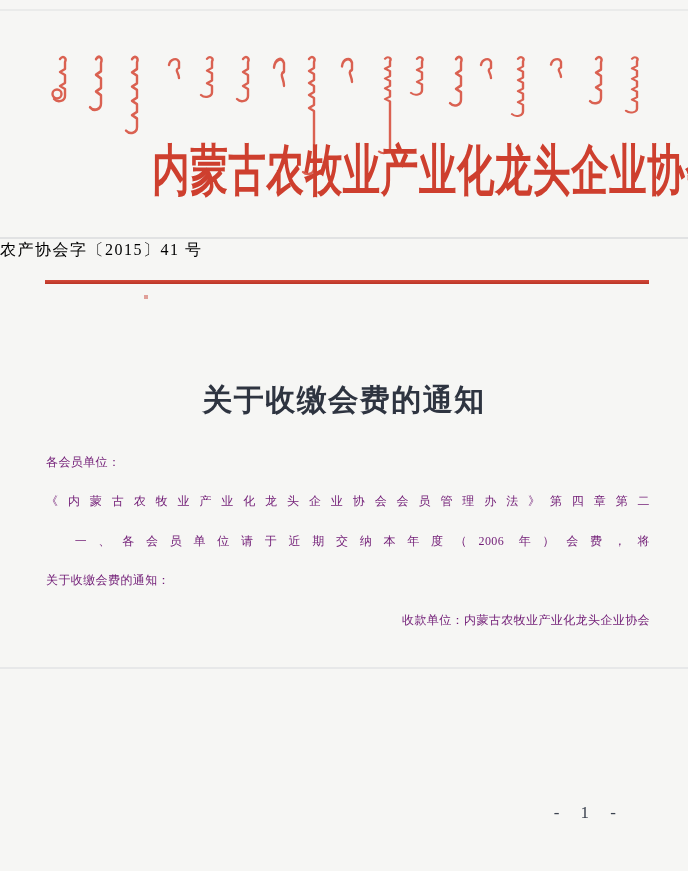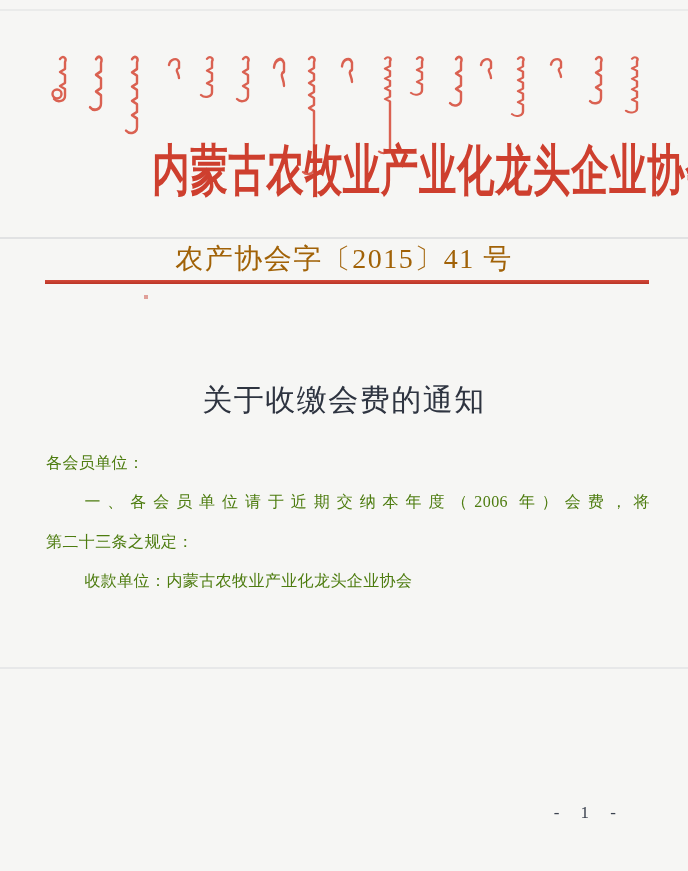--- a/index.html
+++ b/index.html
@@ -70,63 +70,63 @@
     transform: scaleX(0.68);
     transform-origin: 50% 50%;
     letter-spacing: 1px;
   }
   
   .doc-number {
     position: absolute;
     top: 240px;
     left: 0;
     width: 100%;
-    text-align: center;
-    font-size: 28px;
+    text-align: left;
+    font-size: 16px;
     letter-spacing: 1.5px;
-    color: #a16207;
+    color: #000000;
   }
   
   .red-rule {
     position: absolute;
     top: 280px;
     left: 45px;
     width: 604px;
     height: 4px;
     background: linear-gradient(#d4493a, #b93526);
   }
   
   .notice-title {
     position: absolute;
     top: 380px;
     left: 0;
     width: 100%;
     margin: 0;
     text-align: center;
     font-size: 30px;
-    font-weight: normal;
+    font-weight: bold;
     letter-spacing: 1.5px;
     color: #2e3440;
   }
   
   .notice-body {
     position: absolute;
     top: 443px;
     left: 46px;
     width: 604px;
-    font-size: 16px;
+    font-size: 12px;
     line-height: 39.4px;
-    color: #4d7c0f;
+    color: #701a75;
     letter-spacing: 0.4px;
   }
   .notice-body p {
     margin: 0;
     white-space: nowrap;
   }
-  .notice-body p.indent { text-indent: 2.4em; }
+  .notice-body p.indent { text-indent: 2.4em; text-align: right; }
   .notice-body p.just {
     white-space: normal;
     text-align: justify;
     text-align-last: justify;
   }
   
   .page-number {
     position: absolute;
     top: 803px;
     right: 66px;
@@ -185,22 +185,23 @@
     <div class="doc-number">农产协会字〔2015〕41 号</div>
 
     <div class="red-rule"></div>
   </header>
 
   <main>
     <h2 class="notice-title">关于收缴会费的通知</h2>
 
     <div class="notice-body">
       <p>各会员单位：</p>
+      <p class="just">《内蒙古农牧业产业化龙头企业协会会员管理办法》第四章第二</p>
       <p class="indent just">一、各会员单位请于近期交纳本年度（2006 年）会费，将</p>
-      <p>第二十三条之规定：</p>
+      <p>关于收缴会费的通知：</p>
       <p class="indent">收款单位：内蒙古农牧业产业化龙头企业协会</p>
     </div>
   </main>
 
   <footer>
     <div class="page-number">- 1 -</div>
   </footer>
 
 </div>
 

